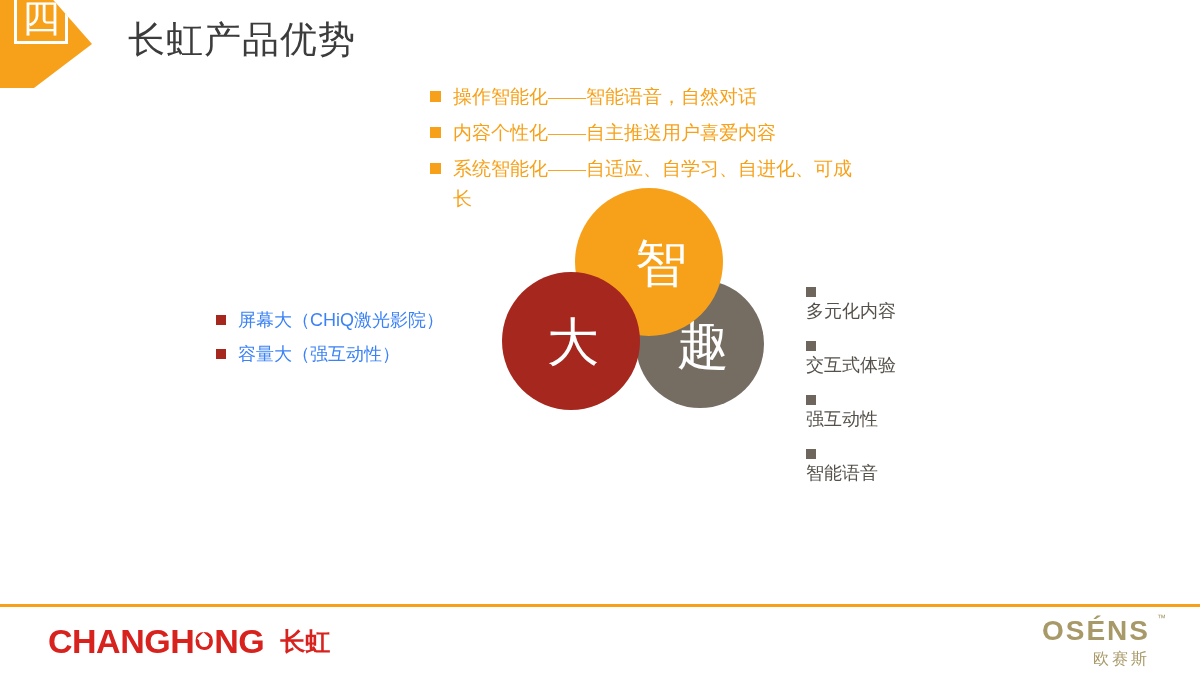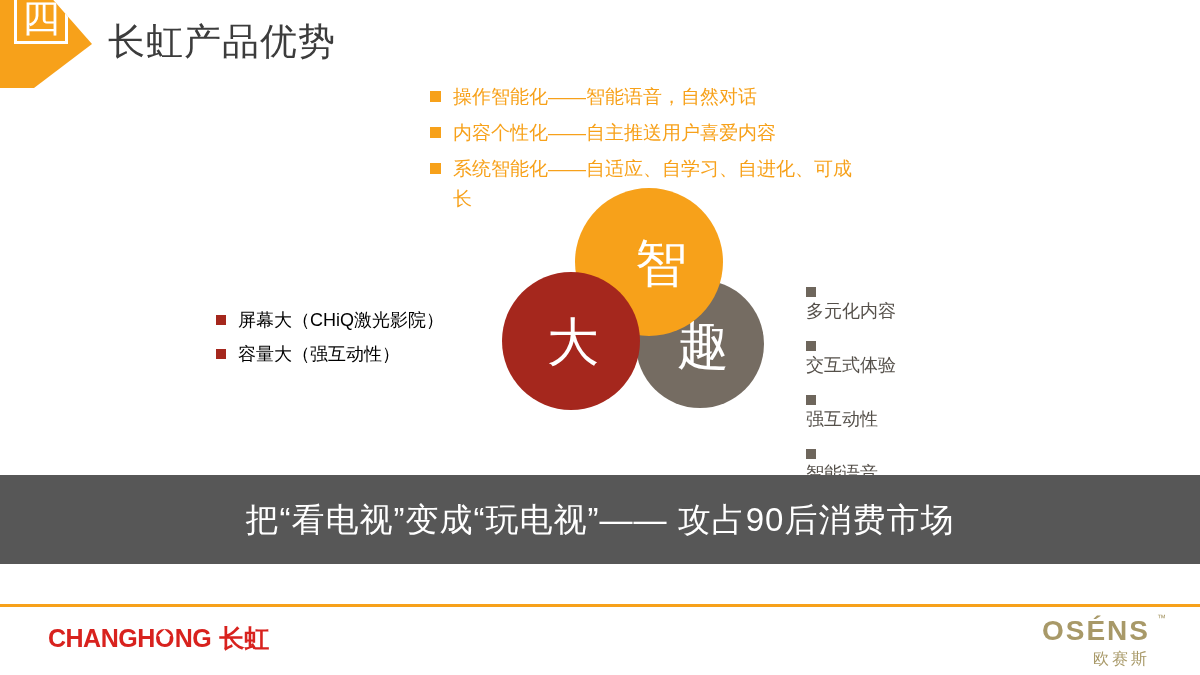--- a/index.html
+++ b/index.html
@@ -25,55 +25,56 @@
   .header-number {
     position: absolute; left: 14px; top: 14px;
     width: 54px; height: 52px;
     border: 3px solid #ffffff;
     color: #ffffff;
     font-size: 38px; line-height: 46px;
     text-align: center;
     font-weight: 400;
   }
   .header-title {
-    position: absolute; left: 108px; top: 18px;
+    position: absolute; left: 128px; top: 18px;
     font-size: 37px; line-height: 48px;
     color: #3c3c3c;
     letter-spacing: 1px;
     white-space: nowrap;
+    font-family: Liberation Mono, monospace;
   }
 
   
   .bullet-list { position: absolute; }
   .bullet-row {
     display: flex; align-items: flex-start;
     white-space: nowrap;
   }
   .bullet-mark {
     flex: 0 0 auto;
     width: 11px; height: 11px;
     margin-top: 9px; margin-right: 12px;
   }
   .bullet-text { flex: 1 1 auto; }
 
   
   #list-top { left: 430px; top: 82px; width: 430px; }
-  #list-top .bullet-row { margin-bottom: 6px; }
+  #list-top .bullet-row { margin-bottom: 6px; font-family: Liberation Serif, serif; }
   #list-top .bullet-mark { background: #F7A11A; }
   #list-top .bullet-text {
     color: #F7A11A; font-size: 19px; line-height: 30px;
     white-space: normal;
   }
 
   
   #list-left { left: 216px; top: 306px; width: 290px; }
   #list-left .bullet-row { margin-bottom: 6px; }
   #list-left .bullet-mark { background: #A5271D; width: 10px; height: 10px; }
   #list-left .bullet-text {
-    color: #000000; font-size: 18px; line-height: 28px;
+    color: #3b82f6; font-size: 18px; line-height: 28px;
   }
 
   
   #list-right { left: 806px; top: 278px; width: 220px; }
   #list-right .bullet-row { margin-bottom: 7px; flex-direction: column; }
   #list-right .bullet-mark { background: #6E665C; width: 10px; height: 10px; }
   #list-right .bullet-text {
     color: #55504a; font-size: 18px; line-height: 28px;
   }
 
@@ -126,32 +127,32 @@
     width: 1200px; height: 3px;
     background: #F7A11A;
   }
   #logo-changhong {
     position: absolute; left: 48px; top: 622px;
     display: flex; align-items: center;
     color: #D8221E;
     font-size: 25px; font-weight: bold;
     letter-spacing: 0px;
   }
-  #logo-changhong .ch-latin { font-size: 25px; letter-spacing: -0.5px; }
+  #logo-changhong .ch-latin { font-size: 34px; letter-spacing: -0.5px; }
   #logo-changhong .ch-o {
     position: relative; display: inline-block;
     width: 20px; text-align: center;
   }
   #logo-changhong .ch-o .diamond {
     position: absolute; left: 5px; top: 7px;
     width: 9px; height: 9px;
     background: #ffffff;
     transform: rotate(45deg);
   }
-  #logo-changhong .ch-cn { font-size: 25px; margin-left: 8px; }
+  #logo-changhong .ch-cn { font-size: 25px; margin-left: 16px; }
 
   #logo-osens {
     position: absolute; left: 1000px; top: 615px;
     width: 150px; text-align: right;
     color: #A89968;
   }
   #logo-osens .os-latin {
     font-size: 28px; font-weight: bold; letter-spacing: 2px;
     position: relative; display: inline-block;
   }
@@ -223,23 +224,20 @@
     <div class="bullet-row">
       <span class="bullet-mark"></span>
       <span class="bullet-text">强互动性</span>
     </div>
     <div class="bullet-row">
       <span class="bullet-mark"></span>
       <span class="bullet-text">智能语音</span>
     </div>
   </div>
 
-  <div id="banner">
-    <div id="banner-text">把“看电视”变成“玩电视”—— 攻占90后消费市场</div>
-  </div>
 
   <div id="footer-rule"></div>
 
   <div id="logo-changhong">
     <span class="ch-latin">CHANGH</span>
     <span class="ch-o">O<span class="diamond"></span></span>
     <span class="ch-latin">NG</span>
     <span class="ch-cn">长虹</span>
   </div>
 

